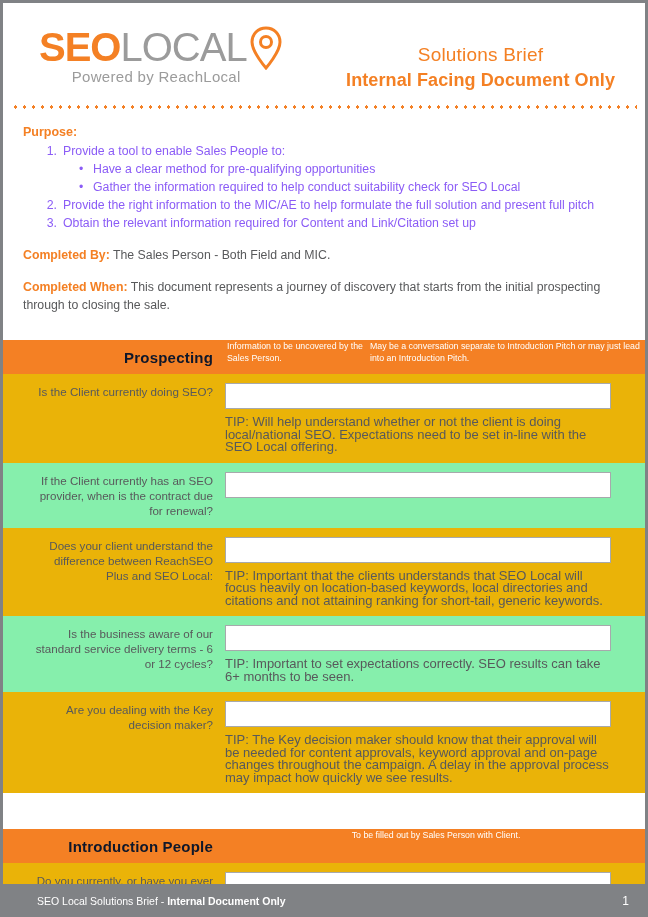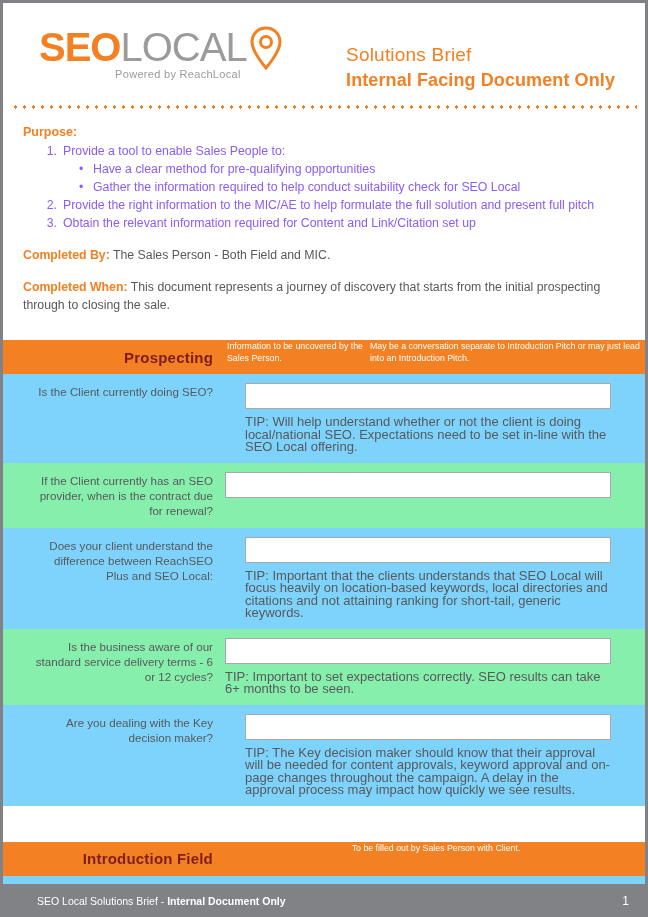--- a/index.html
+++ b/index.html
@@ -44,28 +44,28 @@
   .logo-pin {
     display: inline-block;
     width: 34px;
     height: 44px;
     position: relative;
     vertical-align: -9px;
     margin-left: 2px;
   }
   .logo-pin svg { display: block; }
   .logo-sub {
-    font-size: 11px;
+    font-size: 15px;
     color: #9b9b9b;
     text-align: right;
     letter-spacing: 0.3px;
     margin-top: -2px;
     padding-right: 42px;
   }
-  .header-right { text-align: left; padding-top: 18px; }
+  .header-right { text-align: center; padding-top: 18px; }
   .solutions-brief {
     font-size: 19px;
     color: #f48024;
     letter-spacing: 0.2px;
     line-height: 24px;
   }
   .internal-only {
     font-size: 18px;
     color: #f48024;
     font-weight: bold;
@@ -140,21 +140,21 @@
     background: #f48024;
     height: 34px;
     display: flex;
     align-items: stretch;
     margin-top: 18px;
   }
   .section-bar .title {
     width: 222px;
     text-align: right;
     padding-right: 12px;
-    color: #7f1d1d;
+    color: #0f172a;
     font-size: 15px;
     font-weight: bold;
     display: flex;
     align-items: center;
     justify-content: flex-end;
     letter-spacing: 0.2px;
   }
   .section-bar .note {
     flex: 1;
     color: #ffffff;
@@ -165,21 +165,21 @@
     justify-content: center;
     padding-left: 2px;
   }
 
   
   .qrow {
     display: flex;
     align-items: stretch;
     background: #86efac;
   }
-  .qrow.shaded { background: #7dd3fc; gap: 20px; }
+  .qrow.shaded { background: #eab308; }
   .qrow .qlabel {
     width: 222px;
     text-align: right;
     padding: 10px 12px 10px 30px;
     font-size: 11.6px;
     line-height: 15px;
     color: #58595b;
   }
   .qrow .qbody {
     flex: 1;
@@ -312,21 +312,21 @@
     <div class="qlabel">Are you dealing with the Key decision maker?</div>
     <div class="qbody">
       <div class="answer-box"></div>
       <div class="tip">TIP: The Key decision maker should know that their approval will be needed for content approvals, keyword approval and on-page changes throughout the campaign. A delay in the approval process may impact how quickly we see results.</div>
     </div>
   </div>
 
   <div class="spacer-row"></div>
 
   <div class="section-bar">
-    <div class="title">Introduction Field</div>
+    <div class="title">Introduction People</div>
     <div class="note">
       <span>To be filled out by Sales Person with Client.</span>
     </div>
   </div>
 
   <div class="qrow shaded">
     <div class="qlabel">Do you currently, or have you ever used an SEO provider? If so, who?</div>
     <div class="qbody">
       <div class="answer-box tall"></div>
       <div class="tip">TIP: Information gathering for ReachLocal. Will also give us an insight into the service level the Client was getting from their last provider.</div>

